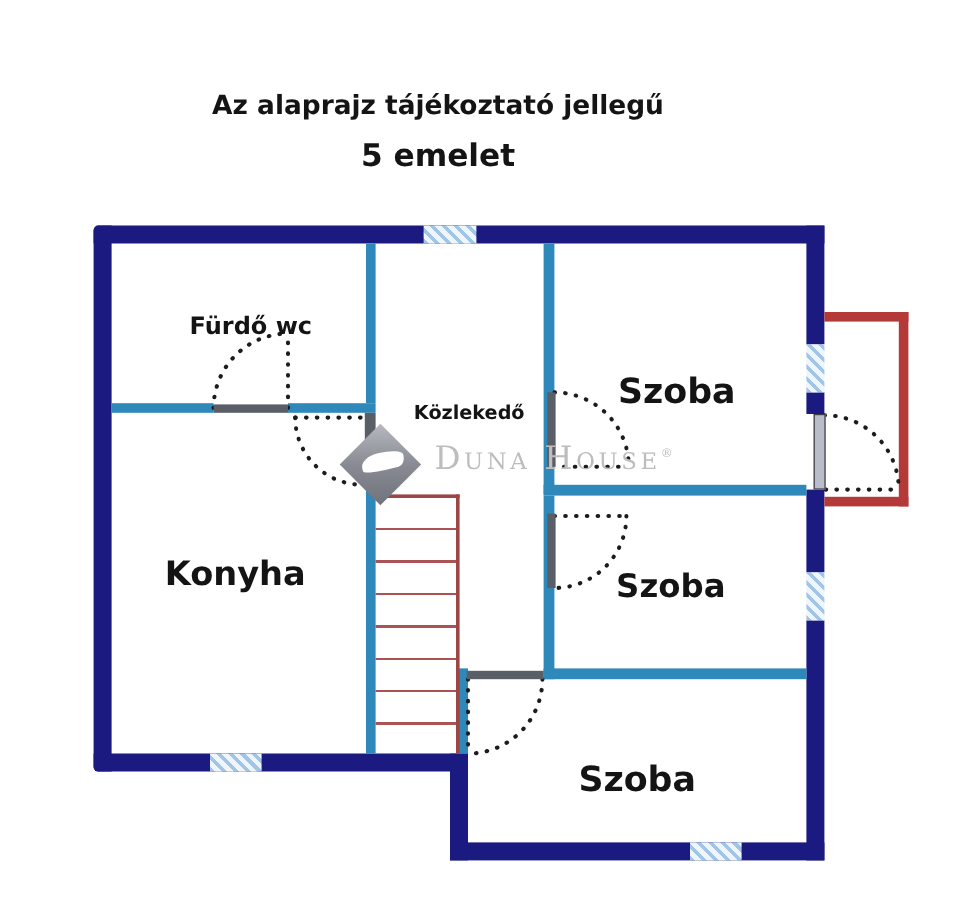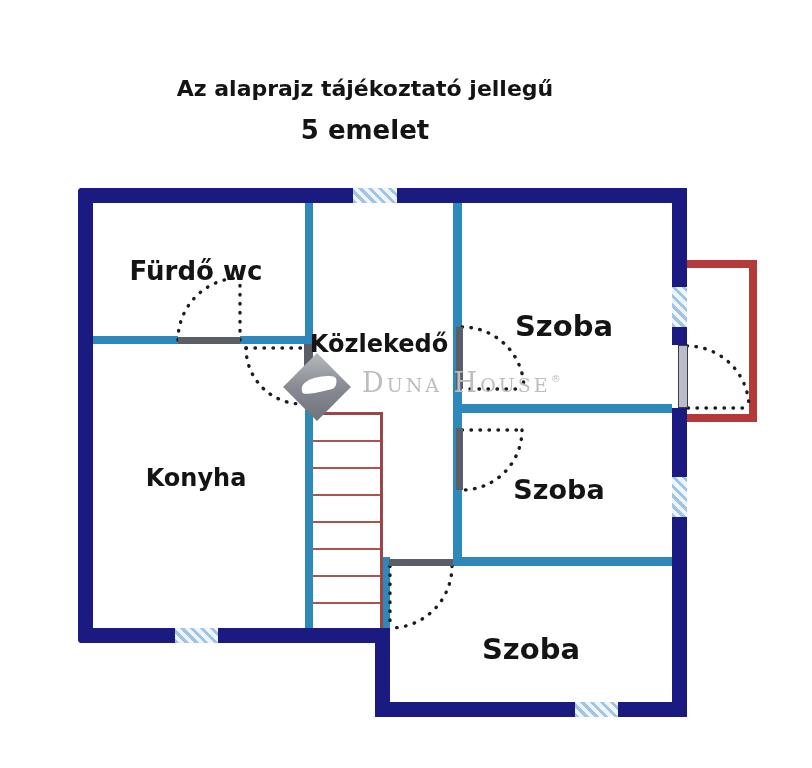--- a/index.html
+++ b/index.html
@@ -92,20 +92,20 @@
   <div class="w door" style="left:304px;top:344px;width:9px;height:63px"></div>
   <div class="w door" style="left:456px;top:327px;width:7px;height:62px"></div>
   <div class="w door" style="left:456px;top:428px;width:7px;height:62px"></div>
   <div class="w door" style="left:389px;top:559px;width:64px;height:7px"></div>
   <div class="w door-light" style="left:678px;top:345px;width:10px;height:63px"></div>
 
   <div class="wm-diamond"></div>
   <div class="wm-swoosh"></div>
   <div class="wm-text"><span>Duna House</span><sup>®</sup></div>
 
-  <div class="room-label" style="left:196px;top:271px;font-size:26px">Fürdő wc</div>
-  <div class="room-label" style="left:379px;top:344px;font-size:24px">Közlekedő</div>
+  <div class="room-label" style="left:209px;top:271px;font-size:20px">Fürdő wc</div>
+  <div class="room-label" style="left:391px;top:344px;font-size:16px">Közlekedő</div>
   <div class="room-label" style="left:564px;top:326px;font-size:29px">Szoba</div>
   <div class="room-label" style="left:559px;top:489px;font-size:27px">Szoba</div>
   <div class="room-label" style="left:531px;top:649px;font-size:29px">Szoba</div>
-  <div class="room-label" style="left:196px;top:478px;font-size:24px">Konyha</div>
+  <div class="room-label" style="left:196px;top:478px;font-size:28px">Konyha</div>
 
 </div>
 
 </body></html>

